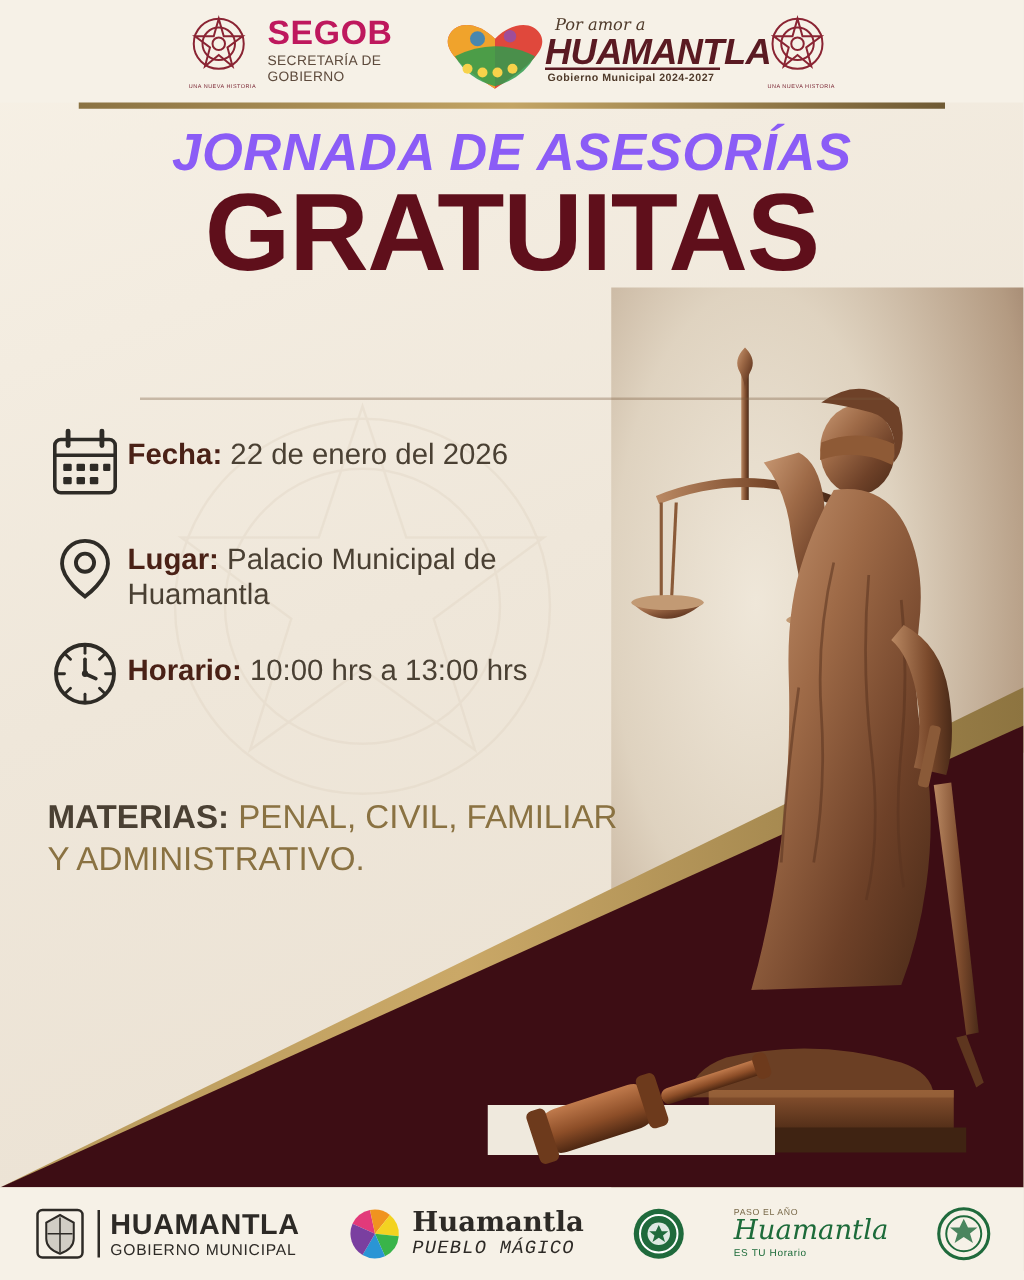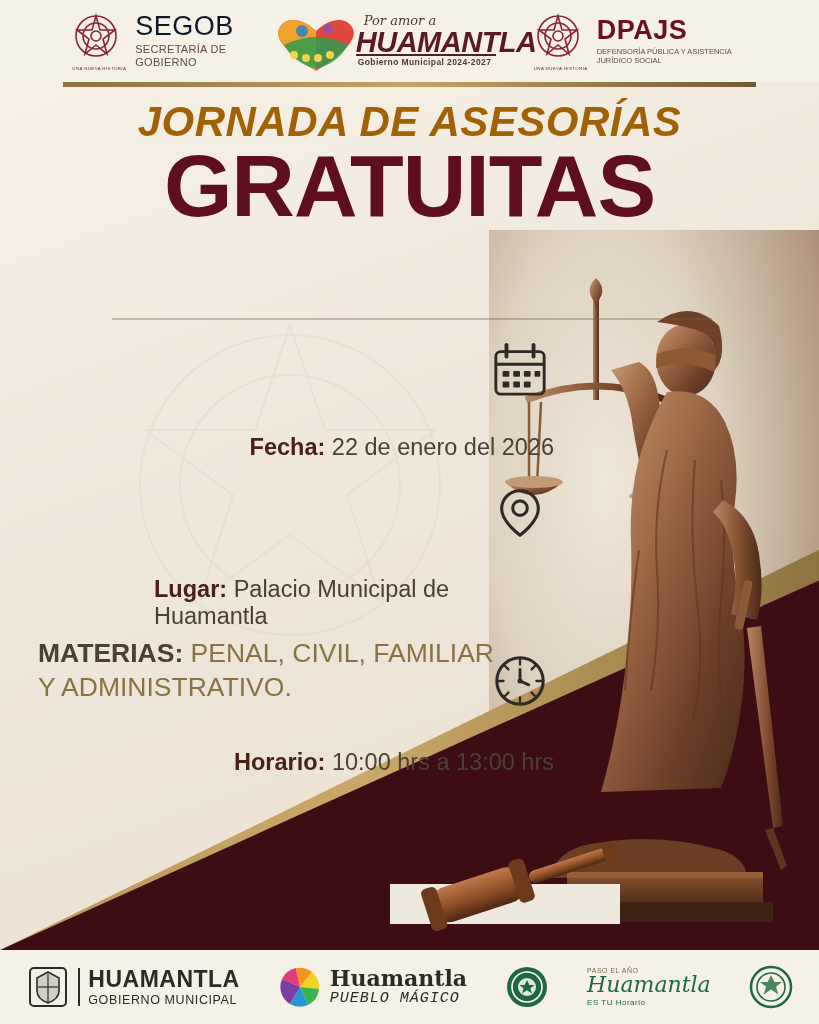--- a/index.html
+++ b/index.html
@@ -71,22 +71,22 @@
     gap: 34px;
     background: #f6f1e7;
   }
   .logo-segob { display: flex; align-items: center; gap: 9px; }
   .seal {
     width: 48px; height: 48px;
     flex: none;
   }
   .segob-text .segob-name {
     font-size: 27px;
-    font-weight: normal;
-    color: #0f172a;
+    font-weight: bold;
+    color: #be185d;
     letter-spacing: .5px;
     line-height: 1;
     text-align: center;
   }
   .segob-text .segob-sub {
     font-size: 11px;
     color: #5d4a3c;
     line-height: 1.15;
     margin-top: 3px;
     letter-spacing: .3px;
@@ -156,21 +156,21 @@
   }
 
   
   .title-kicker {
     position: absolute;
     left: 0; right: 0; top: 98px;
     text-align: center;
     font-size: 42px;
     font-weight: bold;
     font-style: italic;
-    color: #a16207;
+    color: #8b5cf6;
     letter-spacing: .5px;
   }
   .title-main {
     position: absolute;
     left: 0; right: 0; top: 143px;
     text-align: center;
     font-size: 88px;
     font-weight: bold;
     color: #5f0f1b;
     line-height: .97;
@@ -189,24 +189,22 @@
 
   
   .info {
     position: absolute;
     left: 34px;
     top: 336px;
     width: 520px;
   }
   .info-row {
     display: flex;
-    align-items: flex-end;
-    gap: 16px;
+    align-items: flex-start;
     margin-bottom: 16px;
-    flex-direction: column;
   }
   .info-icon {
     width: 68px;
     height: 68px;
     flex: none;
     display: flex;
     align-items: center;
     justify-content: center;
   }
   .info-text {
@@ -473,24 +471,20 @@
         <svg class="seal" viewBox="0 0 48 48">
           <g fill="none" stroke="#8a2433" stroke-width="1.6">
             <circle cx="24" cy="24" r="20"></circle>
             <circle cx="24" cy="24" r="13"></circle>
             <path d="M24 4 L28 18 L43 18 L31 27 L35 42 L24 33 L13 42 L17 27 L5 18 L20 18 Z"></path>
             <circle cx="24" cy="24" r="5"></circle>
           </g>
         </svg>
         <div class="seal-caption">UNA NUEVA HISTORIA</div>
       </div>
-      <div>
-        <div class="dpajs-name">DPAJS</div>
-        <div class="dpajs-sub">DEFENSORÍA PÚBLICA Y ASISTENCIA JURÍDICO SOCIAL</div>
-      </div>
     </div>
   </div>
 
   <div class="header-rule"></div>
 
   <div class="title-kicker">JORNADA DE ASESORÍAS</div>
   <div class="title-main">
     <span class="line2">GRATUITAS</span>
   </div>
 

